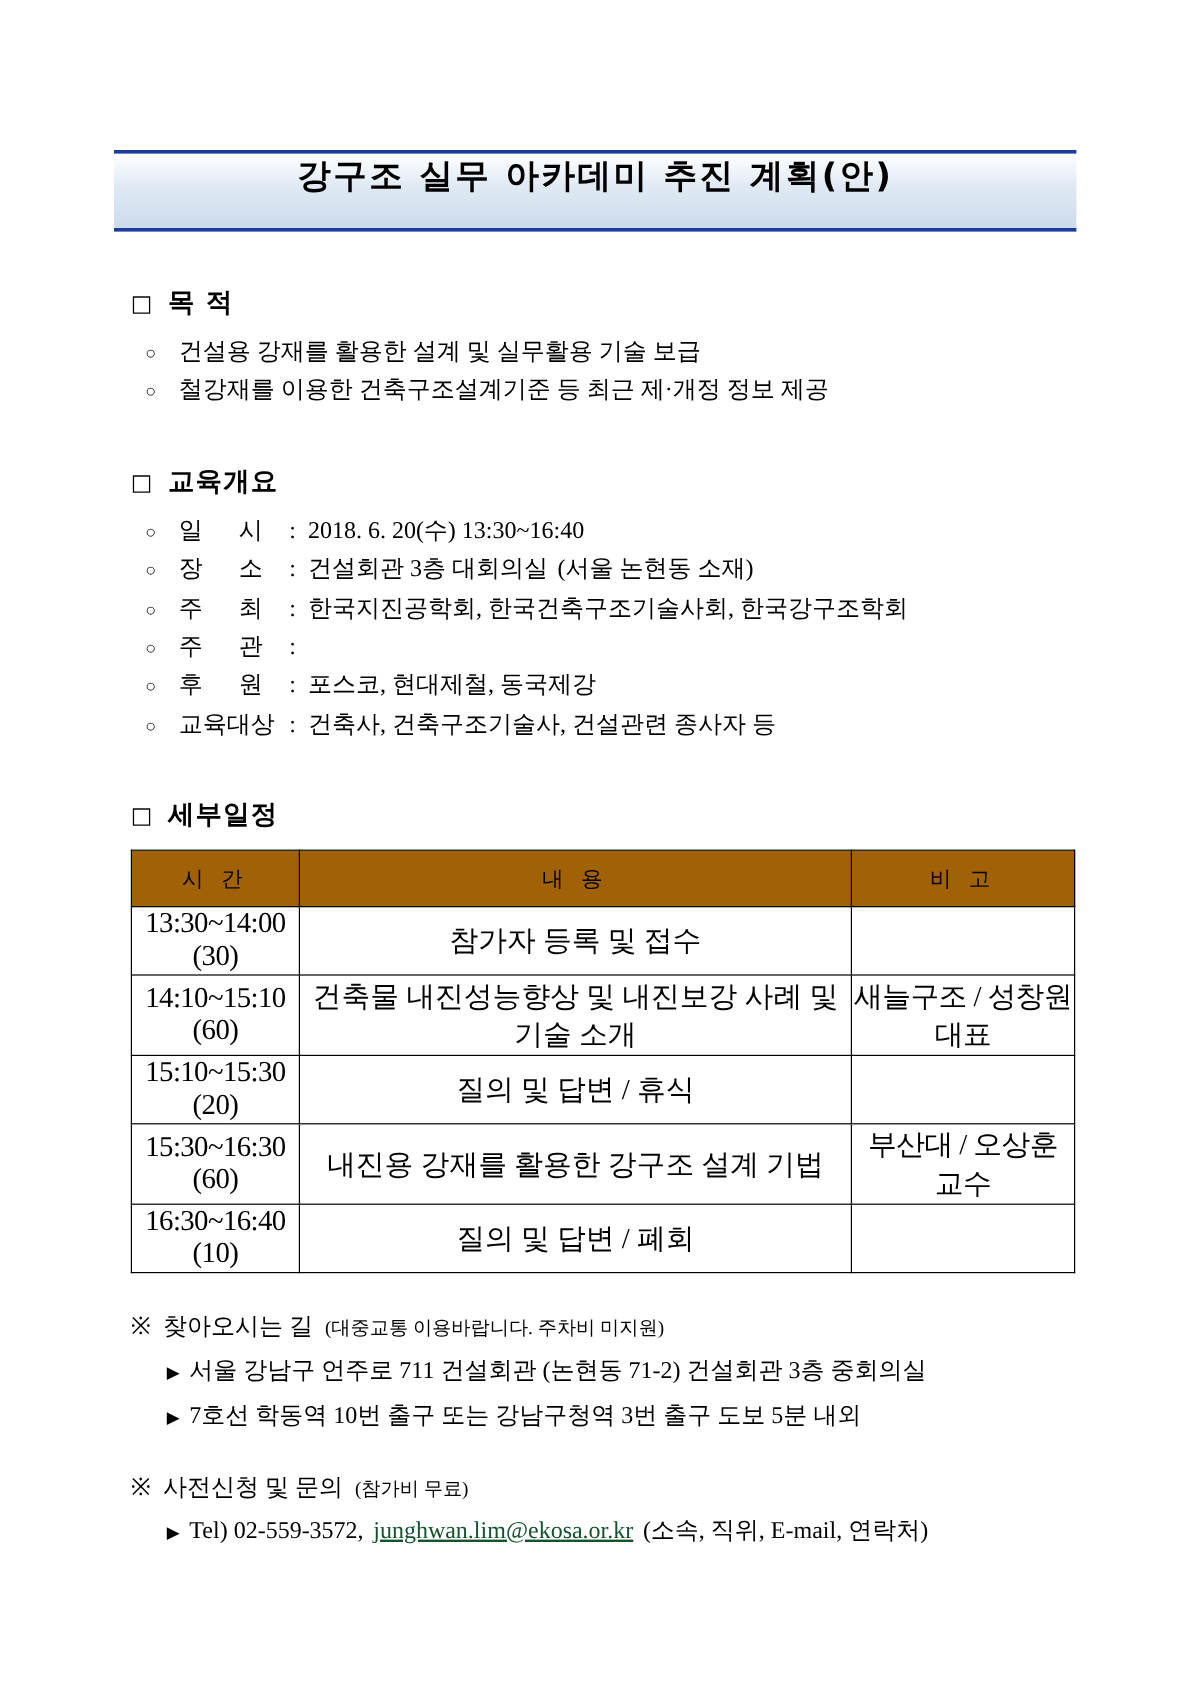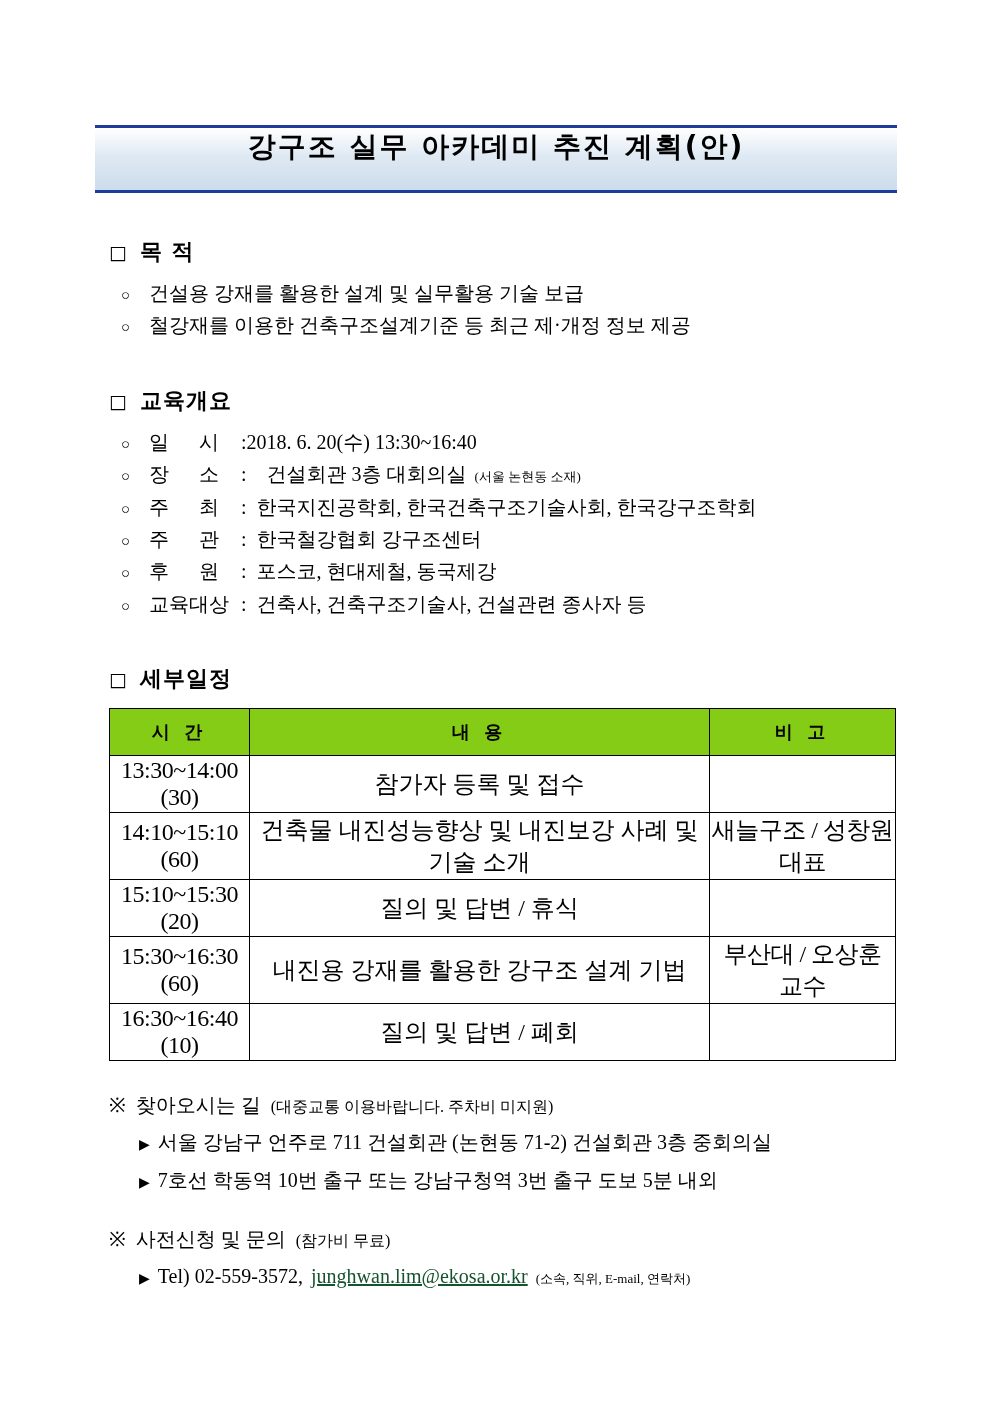--- a/index.html
+++ b/index.html
@@ -94,22 +94,22 @@
     border-collapse: collapse;
     width: 786px;
     table-layout: fixed;
   }
   table.schedule th, table.schedule td {
     border: 1px solid #000000;
     text-align: center;
     vertical-align: middle;
   }
   table.schedule th {
-    background: #84cc16;
-    font-weight: bold;
+    background: #a16207;
+    font-weight: normal;
     font-size: 18px;
     letter-spacing: 5px;
     height: 44px;
   }
   table.schedule td {
     height: 42px;
     font-size: 24px;
   }
   td.col-time {
     font-size: 15px;
@@ -148,21 +148,21 @@
   }
   .tri {
     font-size: 14px;
     line-height: 1;
   }
   .mail-link {
     color: #14532d;
     text-decoration: underline;
   }
   .small-paren {
-    font-size: 13px;
+    font-size: 20px;
   }
 </style>
 </head>
 <body>
 
 <div class="page">
 
   <div class="title-banner">
     <div class="title-text">강구조 실무 아카데미 추진 계획(안)</div>
   </div>
@@ -188,43 +188,42 @@
     <div class="section-heading">
       <span class="sq">□</span>
       <span>교육개요</span>
     </div>
     <div class="bullets">
 
       <div class="bullet-row">
         <span class="bullet-mark">○</span>
         <span class="bullet-label lbl-wide">일      시</span>
         <span class="bullet-label">:</span>
-        <span class="bullet-text" style="">2018. 6. 20(수) 13:30~16:40</span>
+        <span class="bullet-text" style="margin-left:10px">2018. 6. 20(수) 13:30~16:40</span>
       </div>
 
       <div class="bullet-row">
         <span class="bullet-mark">○</span>
         <span class="bullet-label lbl-wide">장      소</span>
         <span class="bullet-label">:</span>
-        <span class="bullet-text" style="margin-left:20px">건설회관 3층 대회의실</span>
+        <span class="bullet-text" style="margin-left:10px">건설회관 3층 대회의실</span>
         <span class="small-paren" style="margin-left:8px">(서울 논현동 소재)</span>
       </div>
 
       <div class="bullet-row">
         <span class="bullet-mark">○</span>
         <span class="bullet-label lbl-wide">주      최</span>
         <span class="bullet-label">:</span>
         <span class="bullet-text" style="margin-left:10px">한국지진공학회, 한국건축구조기술사회, 한국강구조학회</span>
       </div>
 
       <div class="bullet-row">
         <span class="bullet-mark">○</span>
         <span class="bullet-label lbl-wide">주      관</span>
         <span class="bullet-label">:</span>
-        <span class="bullet-text" style="margin-left:10px">한국철강협회 강구조센터</span>
       </div>
 
       <div class="bullet-row">
         <span class="bullet-mark">○</span>
         <span class="bullet-label lbl-wide">후      원</span>
         <span class="bullet-label">:</span>
         <span class="bullet-text" style="margin-left:10px">포스코, 현대제철, 동국제강</span>
       </div>
 
       <div class="bullet-row">

